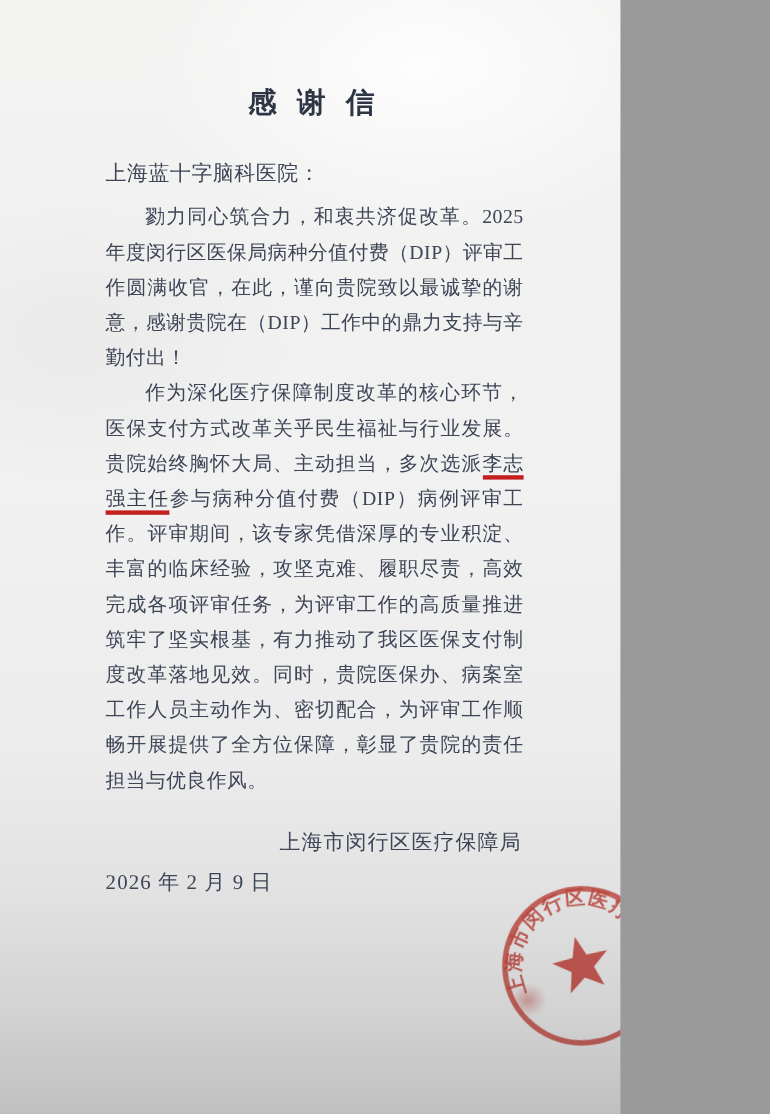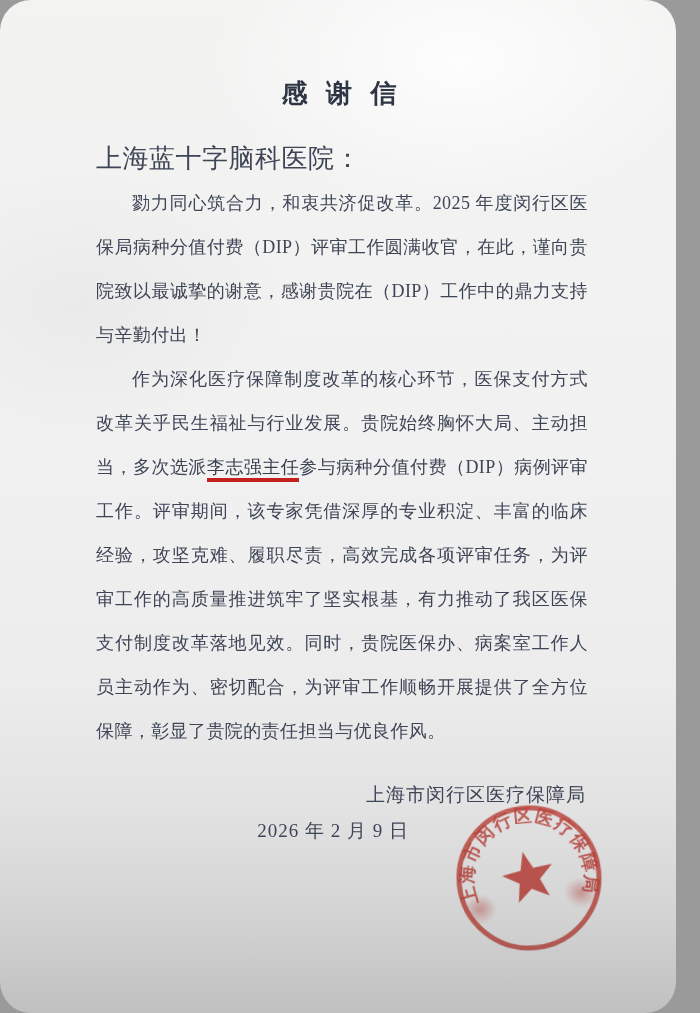--- a/index.html
+++ b/index.html
@@ -2,50 +2,49 @@
 <html><head>
 <meta charset="utf-8">
 <style>
   html,body { margin:0; padding:0; }
   body {
     width:700px; height:1013px; overflow:hidden;
     font-family:"Liberation Serif","DejaVu Serif",serif;
     background:#9a9a9a;
   }
   .sheet {
-    position:relative; width:676px; height:1013px; overflow:hidden;
+    position:relative; width:564px; height:1013px; overflow:hidden;
     background:
       radial-gradient(ellipse 420px 260px at 68% 6%, rgba(255,255,255,.85), rgba(255,255,255,0) 60%),
       radial-gradient(ellipse 300px 200px at 12% 30%, rgba(0,0,0,.03), rgba(0,0,0,0) 70%),
       linear-gradient(180deg,#f3f3f2 0%, #f1f1f1 45%, #ececec 68%, #e2e2e3 80%, #d4d4d5 90%, #c0c0c1 100%);
     color:#3e4556;
-    border-radius:31px;
   }
   .content {
     position:absolute; inset:0; box-sizing:border-box;
     padding:76px 88px 0 96px;
   }
   .title {
     margin:0 0 30px 0; text-align:center;
     font-size:26px; font-weight:700; letter-spacing:6px;
     color:#2e3544; white-space:pre;
   }
-  .salutation { font-size:26px; line-height:36px; letter-spacing:.5px; }
+  .salutation { font-size:19px; line-height:36px; letter-spacing:.5px; }
   .para {
-    margin:0; font-size:18px; line-height:44px; letter-spacing:.4px;
+    margin:0; font-size:18px; line-height:32px; letter-spacing:.4px;
     text-align:justify; text-indent:2em; word-break:break-all;
   }
   .para.first { margin-top:4px; }
   .name {
     font-weight:400; color:#353c4c;
     border-bottom:4px solid #c41f1f; padding-bottom:1px;
   }
   .sig-block { margin-top:24px; }
   .signature { text-align:right; font-size:19px; line-height:36px; letter-spacing:1px; padding-right:2px; }
-  .date { text-align:center; font-size:19px; line-height:36px; letter-spacing:1px; padding-right:18px; }
+  .date { text-align:left; font-size:19px; line-height:36px; letter-spacing:1px; padding-right:18px; }
   .seal {
     position:absolute; left:454px; top:803px; width:150px; height:150px;
     mix-blend-mode:multiply; opacity:.92; transform:rotate(-6deg);
     pointer-events:none;
   }
   .seal svg { width:100%; height:100%; display:block; filter:blur(.35px); }
   .smudge {
     position:absolute; width:34px; height:30px; border-radius:50%;
     background:radial-gradient(ellipse, rgba(201,62,52,.45), rgba(201,62,52,0) 70%);
     filter:blur(1px);

